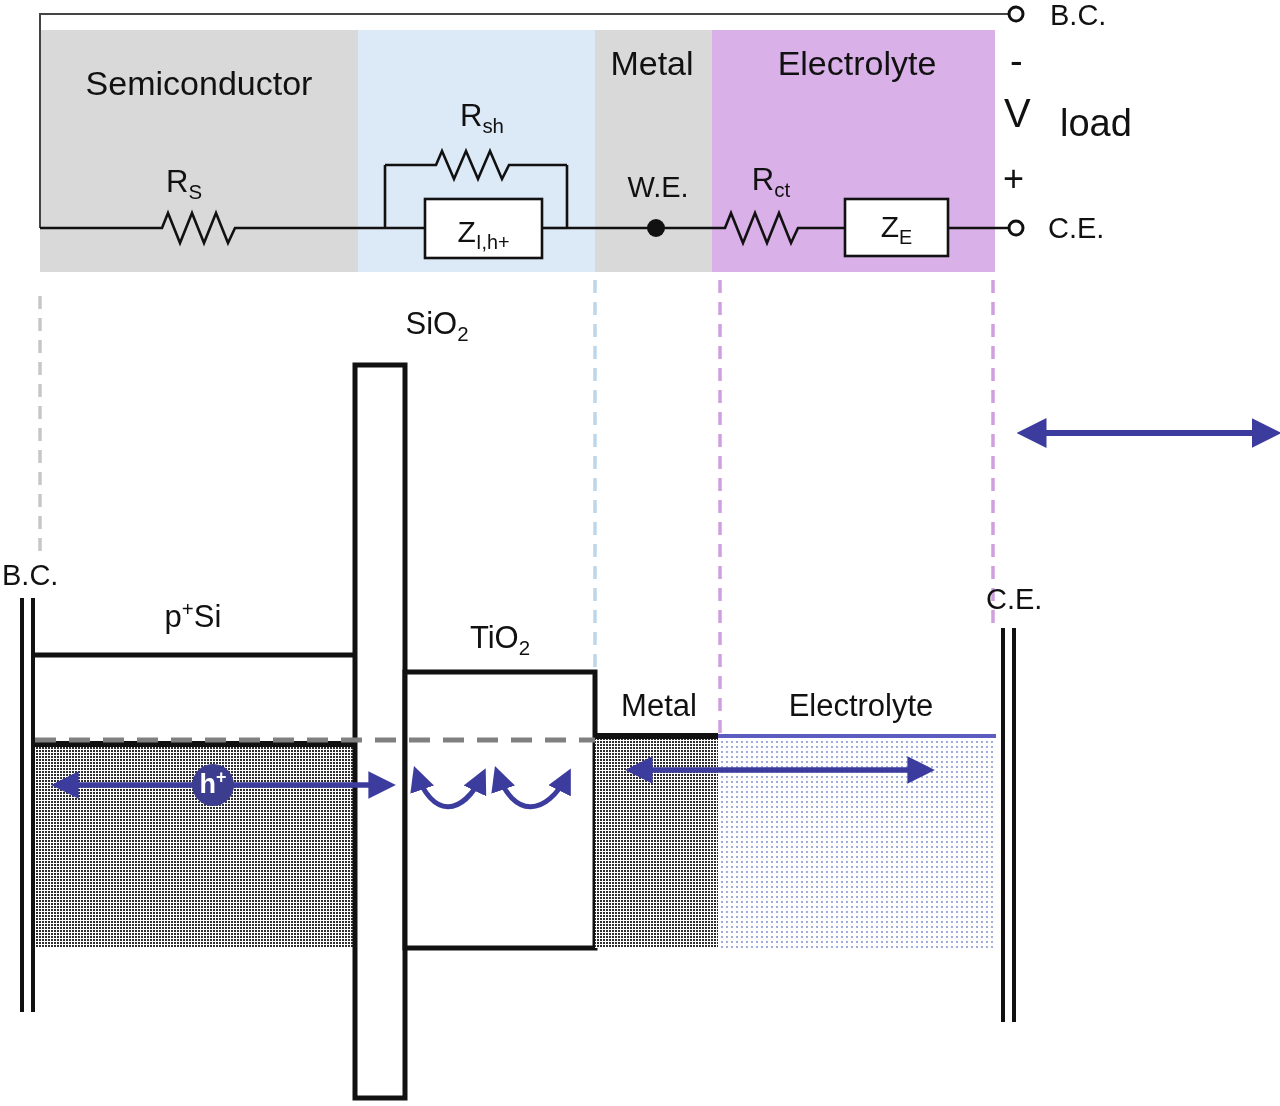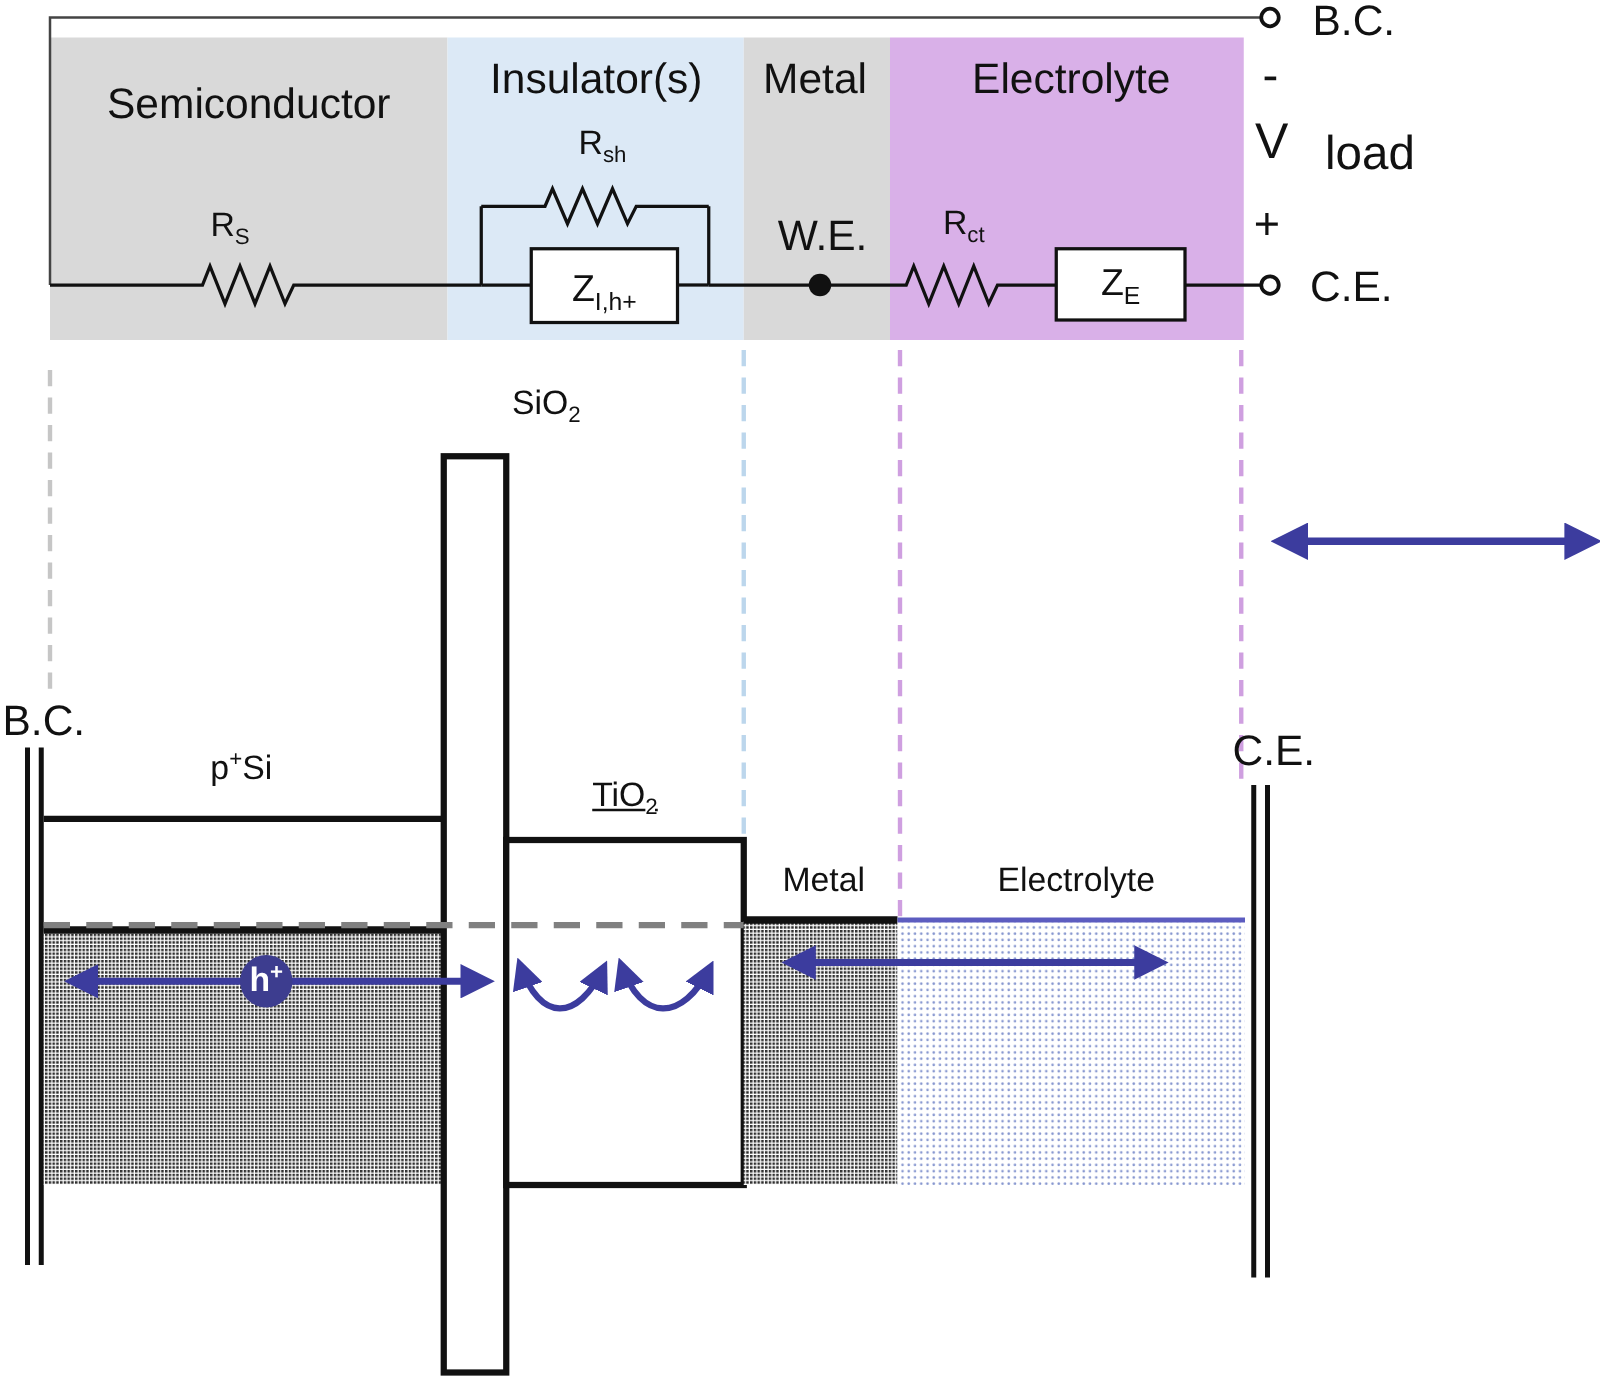--- a/index.html
+++ b/index.html
@@ -13,22 +13,22 @@
   .band.semi  { left:40px;  width:318px; background:var(--semiconductor-bg,#d9d9d9); }
   .band.insul { left:358px; width:237px; background:var(--insulator-bg,#dce9f6); }
   .band.met   { left:595px; width:117px; background:var(--metal-bg,#d9d9d9); }
   .band.elec  { left:712px; width:283px; background:var(--electrolyte-bg,#d9b0e8); }
 
   svg.art { position:absolute; left:0; top:0; }
 
   .lbl { position:absolute; white-space:nowrap; line-height:1.05; }
   .ctr { transform:translateX(-50%); }
   .f34 { font-size:34px; }
-  .f33 { font-size:27px; }
-  .f29 { font-size:34px; }
+  .f33 { font-size:31px; }
+  .f29 { font-size:29px; }
   sub { font-size:0.66em; }
   sup { font-size:0.66em; }
 
   .boxlbl { position:absolute; display:flex; align-items:center; justify-content:center; font-size:30px; }
 
   .wire   { stroke:#111; stroke-width:2.6; fill:none; }
   .wire-thin { stroke:#444; stroke-width:2; fill:none; }
   .node   { fill:#111; }
   .term   { fill:#fff; stroke:#111; stroke-width:3; }
   .zbox   { fill:#fff; stroke:#111; stroke-width:2.6; }
@@ -136,21 +136,20 @@
       <line class="arrowline" x1="58" y1="785" x2="389" y2="785" marker-start="url(#ah)" marker-end="url(#ah)"></line>
       <circle class="holecirc" cx="213" cy="785" r="21"></circle>
       <path class="hoparc" d="M416,772 C432,818 462,818 483,774" marker-start="url(#ah)" marker-end="url(#ah)"></path>
       <path class="hoparc" d="M497,772 C513,818 546,818 568,774" marker-start="url(#ah)" marker-end="url(#ah)"></path>
       <line class="arrowline" x1="632" y1="770" x2="928" y2="770" marker-start="url(#ah)" marker-end="url(#ah)"></line>
       <line class="arrowline w6" x1="1024" y1="433" x2="1274" y2="433" marker-start="url(#ah)" marker-end="url(#ah)"></line>
     </g>
   </svg>
 
   <div class="lbl ctr f34" style="left:199px; top:46px;margin-top:20px;"><span>Semiconductor</span></div>
-  <div class="lbl ctr f34" style="left:477px; top:46px;"><span>Insulator(s)</span></div>
   <div class="lbl ctr f34" style="left:652px; top:46px;"><span>Metal</span></div>
   <div class="lbl ctr f34" style="left:857px; top:46px;"><span>Electrolyte</span></div>
 
   <div class="lbl ctr f33" style="left:482px; top:100px;"><span>R</span><sub>sh</sub></div>
   <div class="lbl ctr f33" style="left:184px; top:166px;"><span>R</span><sub>S</sub></div>
   <div class="lbl ctr f29" style="left:658px; top:172px;"><span>W.E.</span></div>
   <div class="lbl ctr f33" style="left:771px; top:164px;"><span>R</span><sub>ct</sub></div>
 
   <div class="boxlbl" style="left:425px; top:199px; width:117px; height:71px;">
       <span><span>Z</span><sub>I,h+</sub></span>
@@ -162,20 +161,20 @@
   <div class="lbl f29" style="left:1050px; top:0px;"><span>B.C.</span></div>
   <div class="lbl" style="left:1010px; top:42px; font-size:38px;"><span>-</span></div>
   <div class="lbl" style="left:1004px; top:92px; font-size:40px;"><span>V</span></div>
   <div class="lbl" style="left:1060px; top:104px; font-size:38px;"><span>load</span></div>
   <div class="lbl" style="left:1003px; top:160px; font-size:36px;"><span>+</span></div>
   <div class="lbl f29" style="left:1048px; top:213px;"><span>C.E.</span></div>
 
   <div class="lbl ctr f33" style="left:389px; top:308px;margin-left:48px;"><span>SiO</span><sub>2</sub></div>
   <div class="lbl f29" style="left:2px; top:560px;"><span>B.C.</span></div>
   <div class="lbl ctr f33" style="left:193px; top:598px;"><span>p</span><sup>+</sup><span>Si</span></div>
-  <div class="lbl ctr f33" style="left:500px; top:622px;text-decoration:underline;"><span>TiO</span><sub>2</sub></div>
+  <div class="lbl ctr f33" style="left:500px; top:622px;"><span>TiO</span><sub>2</sub></div>
   <div class="lbl ctr f33" style="left:659px; top:690px;"><span>Metal</span></div>
   <div class="lbl ctr f33" style="left:861px; top:690px;"><span>Electrolyte</span></div>
   <div class="lbl f29" style="left:986px; top:584px;"><span>C.E.</span></div>
 
   <div class="holelbl"><span>h</span><sup>+</sup></div>
 
 </div>
 
 </body></html>

